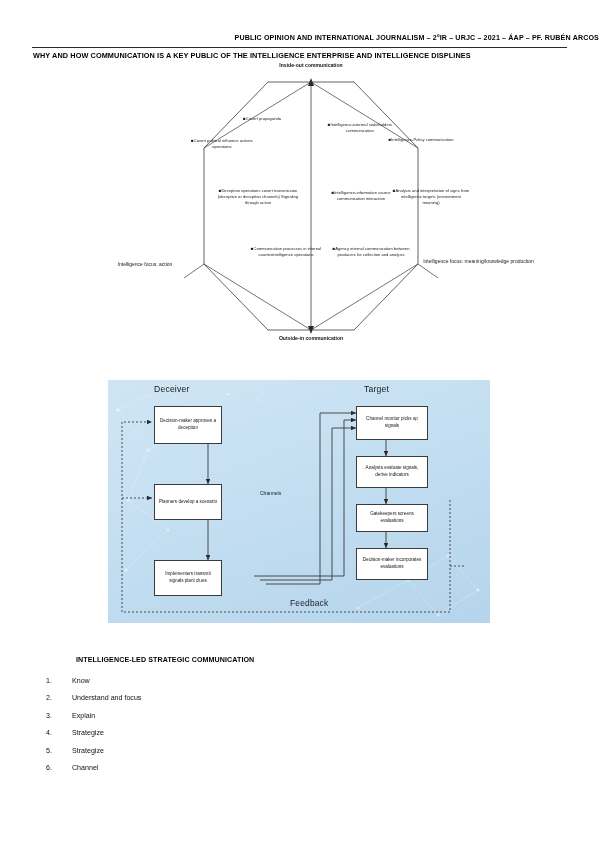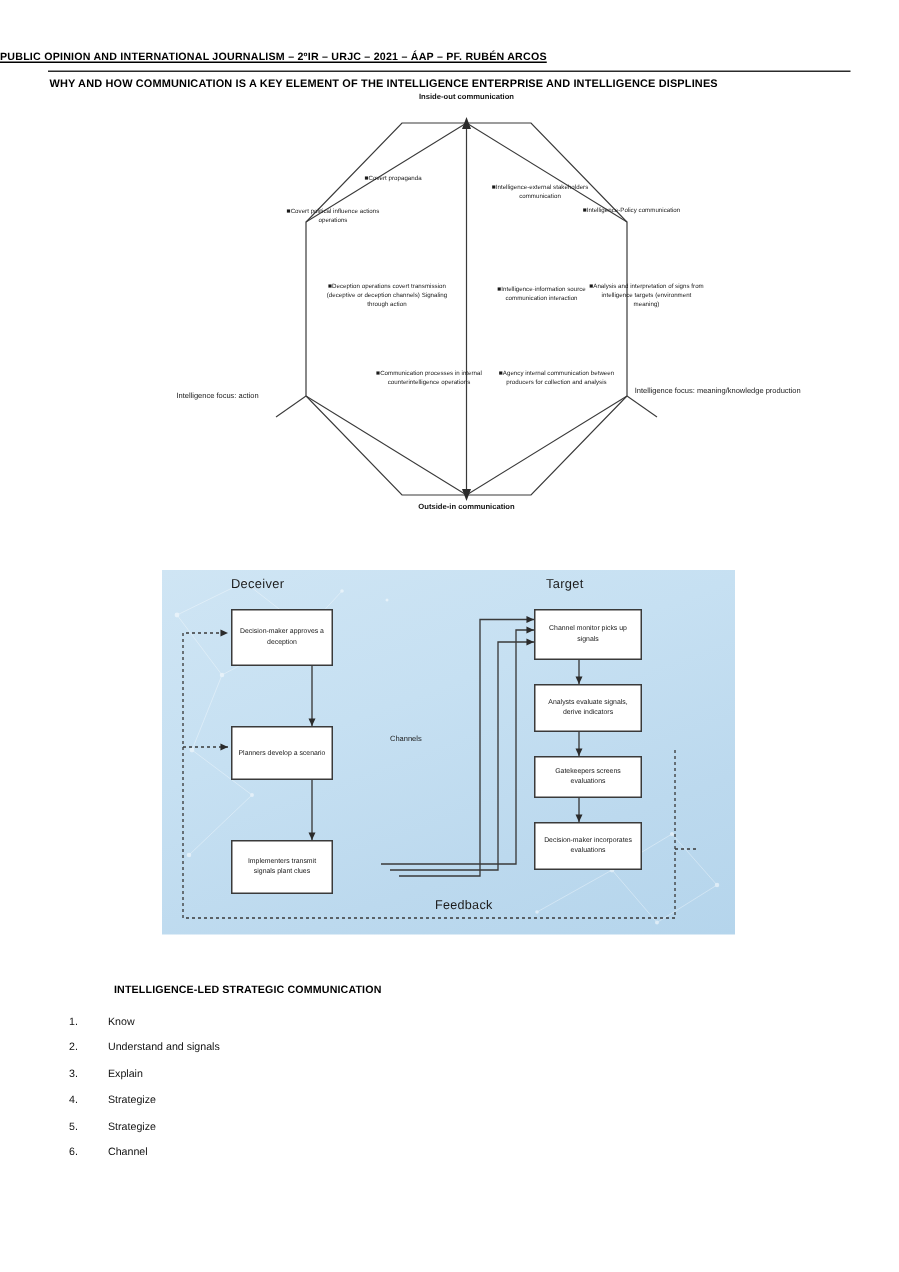--- a/index.html
+++ b/index.html
@@ -4,22 +4,22 @@
 <style>
   html,body{margin:0;padding:0;background:#ffffff;}
   body{
     width:599px;height:848px;position:relative;overflow:hidden;
     font-family:"Liberation Sans", sans-serif;color:#000;
   }
   .page{position:absolute;inset:0;}
 
   
   .doc-header{
-    position:absolute;left:0;right:0;top:34px;text-align:left;
-    font-size:7.1px;font-weight:bold;letter-spacing:.15px;text-decoration:underline;
+    position:absolute;left:0;right:0;top:34px;text-align:right;
+    font-size:7.1px;font-weight:bold;letter-spacing:.15px;
   }
   .header-rule{
     position:absolute;left:32px;right:32px;top:47px;height:1px;background:#2b2b2b;
   }
   .sec-title{
     position:absolute;left:33px;top:51px;right:20px;
     font-size:7.3px;font-weight:bold;letter-spacing:.1px;
   }
 
   
@@ -73,21 +73,21 @@
   .num-row .n{width:26px;color:#111;}
   .num-row .t{color:#111;}
 </style>
 </head>
 <body>
 
 <div class="page">
 
   <div class="doc-header">PUBLIC OPINION AND INTERNATIONAL JOURNALISM – 2ºIR – URJC – 2021 – ÁAP – PF. RUBÉN ARCOS</div>
   <div class="header-rule"></div>
-  <div class="sec-title">WHY AND HOW COMMUNICATION IS A KEY ELEMENT OF THE INTELLIGENCE ENTERPRISE AND INTELLIGENCE DISPLINES</div>
+  <div class="sec-title">WHY AND HOW COMMUNICATION IS A KEY PUBLIC OF THE INTELLIGENCE ENTERPRISE AND INTELLIGENCE DISPLINES</div>
 
   <div class="hex-wrap">
 
     <svg class="hex-svg" width="446" height="280" viewBox="0 0 446 280">
 
       <polygon points="180,18 266,18 330,84 330,200 266,266 180,266 116,200 116,84" fill="none" stroke="#3a3a3a" stroke-width="0.8"></polygon>
 
       <line x1="223" y1="18" x2="223" y2="266" stroke="#3a3a3a" stroke-width="0.8"></line>
 
       <line x1="223" y1="18" x2="116" y2="84" stroke="#3a3a3a" stroke-width="0.7"></line>
@@ -230,21 +230,21 @@
 
   <div class="sec-title3">INTELLIGENCE-LED STRATEGIC COMMUNICATION</div>
 
   <div class="num-list">
     <div class="num-row">
       <span class="n">1.</span>
       <span class="t">Know</span>
     </div>
     <div class="num-row">
       <span class="n">2.</span>
-      <span class="t">Understand and signals</span>
+      <span class="t">Understand and focus</span>
     </div>
     <div class="num-row">
       <span class="n">3.</span>
       <span class="t">Explain</span>
     </div>
     <div class="num-row">
       <span class="n">4.</span>
       <span class="t">Strategize</span>
     </div>
     <div class="num-row">

